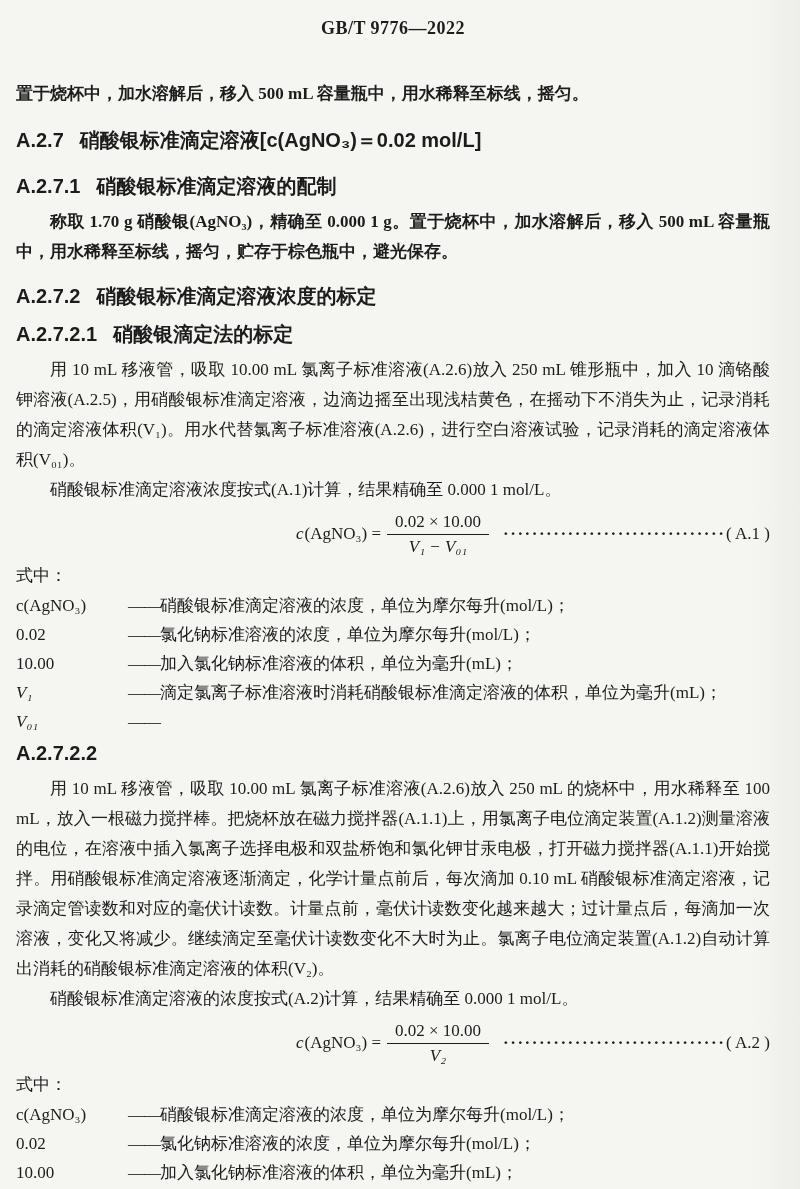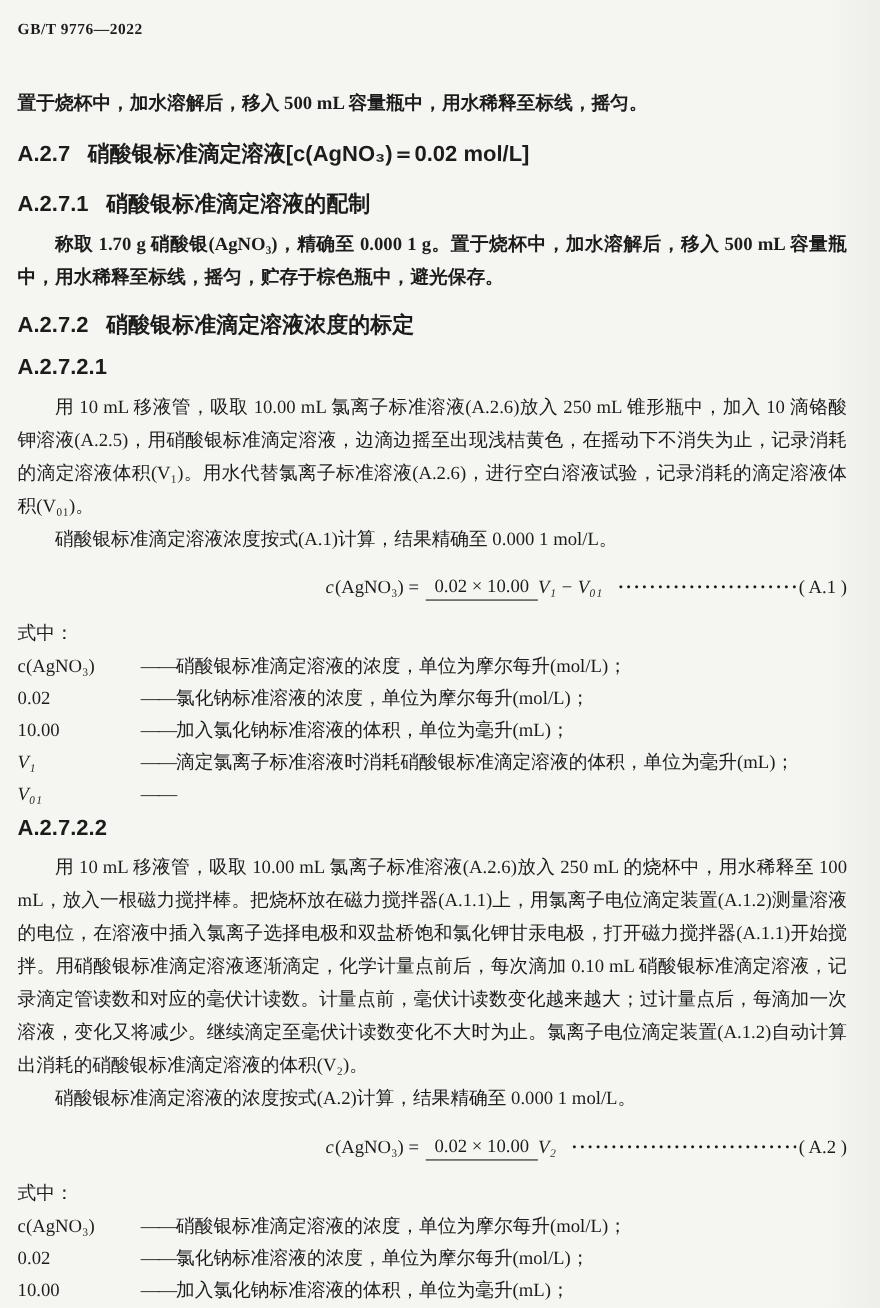--- a/index.html
+++ b/index.html
@@ -8,23 +8,24 @@
     box-sizing:border-box;
     padding:16px 30px 0 16px;
     background:linear-gradient(to right,#f5f5f1 0%,#f5f5f1 94%,#ededea 100%);
     color:#1c1c1c;
     font-family:"Liberation Serif","DejaVu Serif",serif;
     font-size:17px;
     overflow:hidden;
   }
   .std-header{
     font-weight:bold;
-    font-size:14px;
+    font-size:18px;
     letter-spacing:.5px;
     line-height:24px;
+    text-align:center;
   }
   .para{
     margin:0;
     line-height:30px;
     text-align:justify;
   }
   .indent{text-indent:2em;}
   .heading{
     font-family:"Liberation Sans","DejaVu Sans",sans-serif;
     font-weight:bold;
@@ -55,21 +56,21 @@
   }
   .formula .fbody{
     display:inline-flex;
     align-items:center;
     white-space:nowrap;
   }
   .formula .lhs-c{font-style:italic;margin-right:1px;}
   .formula .lhs-rest{margin-right:6px;}
   .frac{
     display:inline-flex;
-    flex-direction:row;
+    flex-direction:column;
     text-align:center;
     vertical-align:middle;
   }
   .frac .num{
     border-bottom:1.6px solid #1c1c1c;
     padding:0 8px 1px 8px;
     line-height:22px;
   }
   .frac .den{
     padding-top:1px;
@@ -120,20 +121,21 @@
 
 <p class="para indent sp-prep">称取 1.70 g 硝酸银(AgNO₃)，精确至 0.000 1 g。置于烧杯中，加水溶解后，移入 500 mL 容量瓶中，用水稀释至标线，摇匀，贮存于棕色瓶中，避光保存。</p>
 
 <div class="heading sp-h272">
   <span class="hnum">A.2.7.2</span>
   <span class="htitle">硝酸银标准滴定溶液浓度的标定</span>
 </div>
 
 <div class="heading sp-h2721">
   <span class="hnum">A.2.7.2.1</span>
+  <span class="htitle">硝酸银滴定法的标定</span>
 </div>
 
 <p class="para indent sp-titr">用 10 mL 移液管，吸取 10.00 mL 氯离子标准溶液(A.2.6)放入 250 mL 锥形瓶中，加入 10 滴铬酸钾溶液(A.2.5)，用硝酸银标准滴定溶液，边滴边摇至出现浅桔黄色，在摇动下不消失为止，记录消耗的滴定溶液体积(V₁)。用水代替氯离子标准溶液(A.2.6)，进行空白溶液试验，记录消耗的滴定溶液体积(V₀₁)。</p>
 
 <p class="para indent sp-calc">硝酸银标准滴定溶液浓度按式(A.1)计算，结果精确至 0.000 1 mol/L。</p>
 
 <div class="formula">
   <span class="fbody">
     <span class="lhs-c">c</span>
     <span class="lhs-rest">(AgNO₃) =</span>

